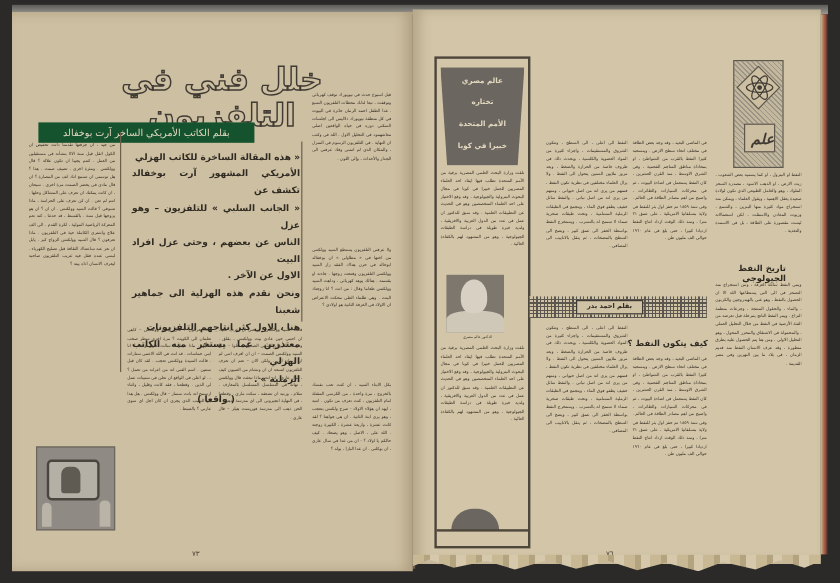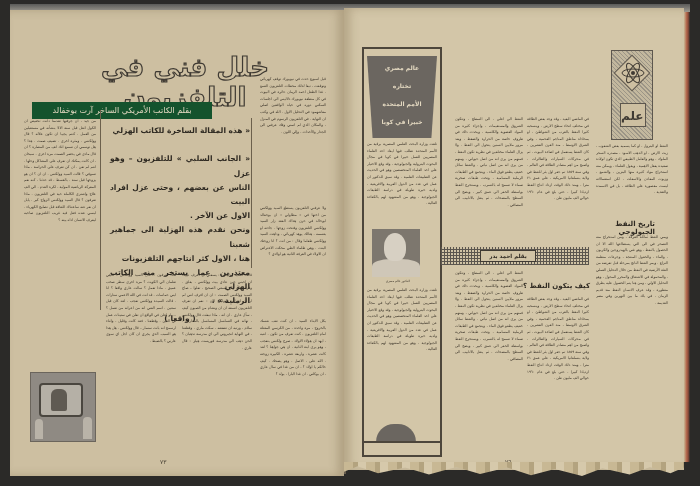--- a/index.html
+++ b/index.html
@@ -55,21 +55,21 @@
   .ad-dome { position: absolute; left: 12px; top: 375px; width: 40px; height: 18px; background: #6b6660; border-radius: 20px 20px 0 0; }
   .ad-base { position: absolute; left: 0; top: 392px; width: 76px; height: 2px; background: #4d463b; }
 
   .nf-title { position: absolute; left: 452px; top: 58px; width: 140px; height: 56px; direction: rtl; text-align: center;
     font-size: 50px; line-height: 56px; font-weight: bold; color: #58544e; letter-spacing: -2px; }
   .logo-box { position: absolute; left: 611px; top: 50px; width: 42px; height: 90px; border: 1px solid #5d574e;
     background: repeating-linear-gradient(45deg, #9c9586 0 1px, #c3b89e 1px 3px); }
   .logo-diamond { position: absolute; left: 7px; top: 9px; width: 26px; height: 26px; background: #cdbfa1; transform: rotate(45deg); border: 1px solid #5d574e; }
   .logo-atom { position: absolute; left: 8px; top: 8px; width: 26px; height: 28px; }
   .logo-word { position: absolute; left: 8px; top: 52px; width: 26px; height: 24px; background: #cdbfa1; border: 1px solid #5d574e;
-    font-size: 12px; font-weight: bold; line-height: 24px; text-align: left; color: #3f3a33; direction: rtl; }
+    font-size: 12px; font-weight: bold; line-height: 24px; text-align: right; color: #3f3a33; direction: rtl; font-style: italic; }
 
   .byline-box { position: absolute; left: 441px; top: 247px; width: 148px; height: 18px;
     background: repeating-linear-gradient(0deg, #5b564e 0 1px, #d0c3a5 1px 3px), #d0c3a5; }
   .byline-box::after { content: ""; position: absolute; inset: 0;
     background: repeating-linear-gradient(90deg, #5b564e 0 1px, transparent 1px 3px); }
   .byline-label { position: absolute; left: 480px; top: 250px; width: 56px; height: 12px; background: #d0c3a5; border: 1px solid #3f3a33;
     font-size: 5.5px; line-height: 10px; text-align: center; direction: rtl; font-weight: bold; color: #2f2a22; z-index: 2; }
   .subhead { position: absolute; direction: rtl; font-weight: bold; color: #2f2a22; font-size: 7px; }
 </style>
 </head>
@@ -77,21 +77,21 @@
 
 <div class="spread">
   <div class="top-strip"></div>
 
   <div class="page page-left">
     <div class="hl-title">خلل فني في التلفزيون</div>
     <div class="byline-bar">بقلم الكاتب الأمريكي الساخر آرت بوخفالد</div>
 
     <div class="intro">
       <span>« هذه المقالة الساخرة للكاتب الهزلي</span><br>
-      <br>
+      <span>الأمريكي المشهور آرت بوخفالد تكشف عن</span><br>
       <span>« الجانب السلبي » للتلفزيون – وهو عزل</span><br>
       <span>الناس عن بعضهم ، وحتى عزل افراد البيت</span><br>
       <span>الاول عن الآخر .</span><br>
       <span>ونحن نقدم هذه الهزلية الى جماهير شعبنا</span><br>
       <span>هنا ، الاول كثر انتاجهم التلفزيونات</span><br>
       <span>معتذرين عما يستخر منه الكاتب الهزلي</span><br>
       <span>الرملية » .</span>
       <span class="sig">( واقعا )</span>
     </div>
 

